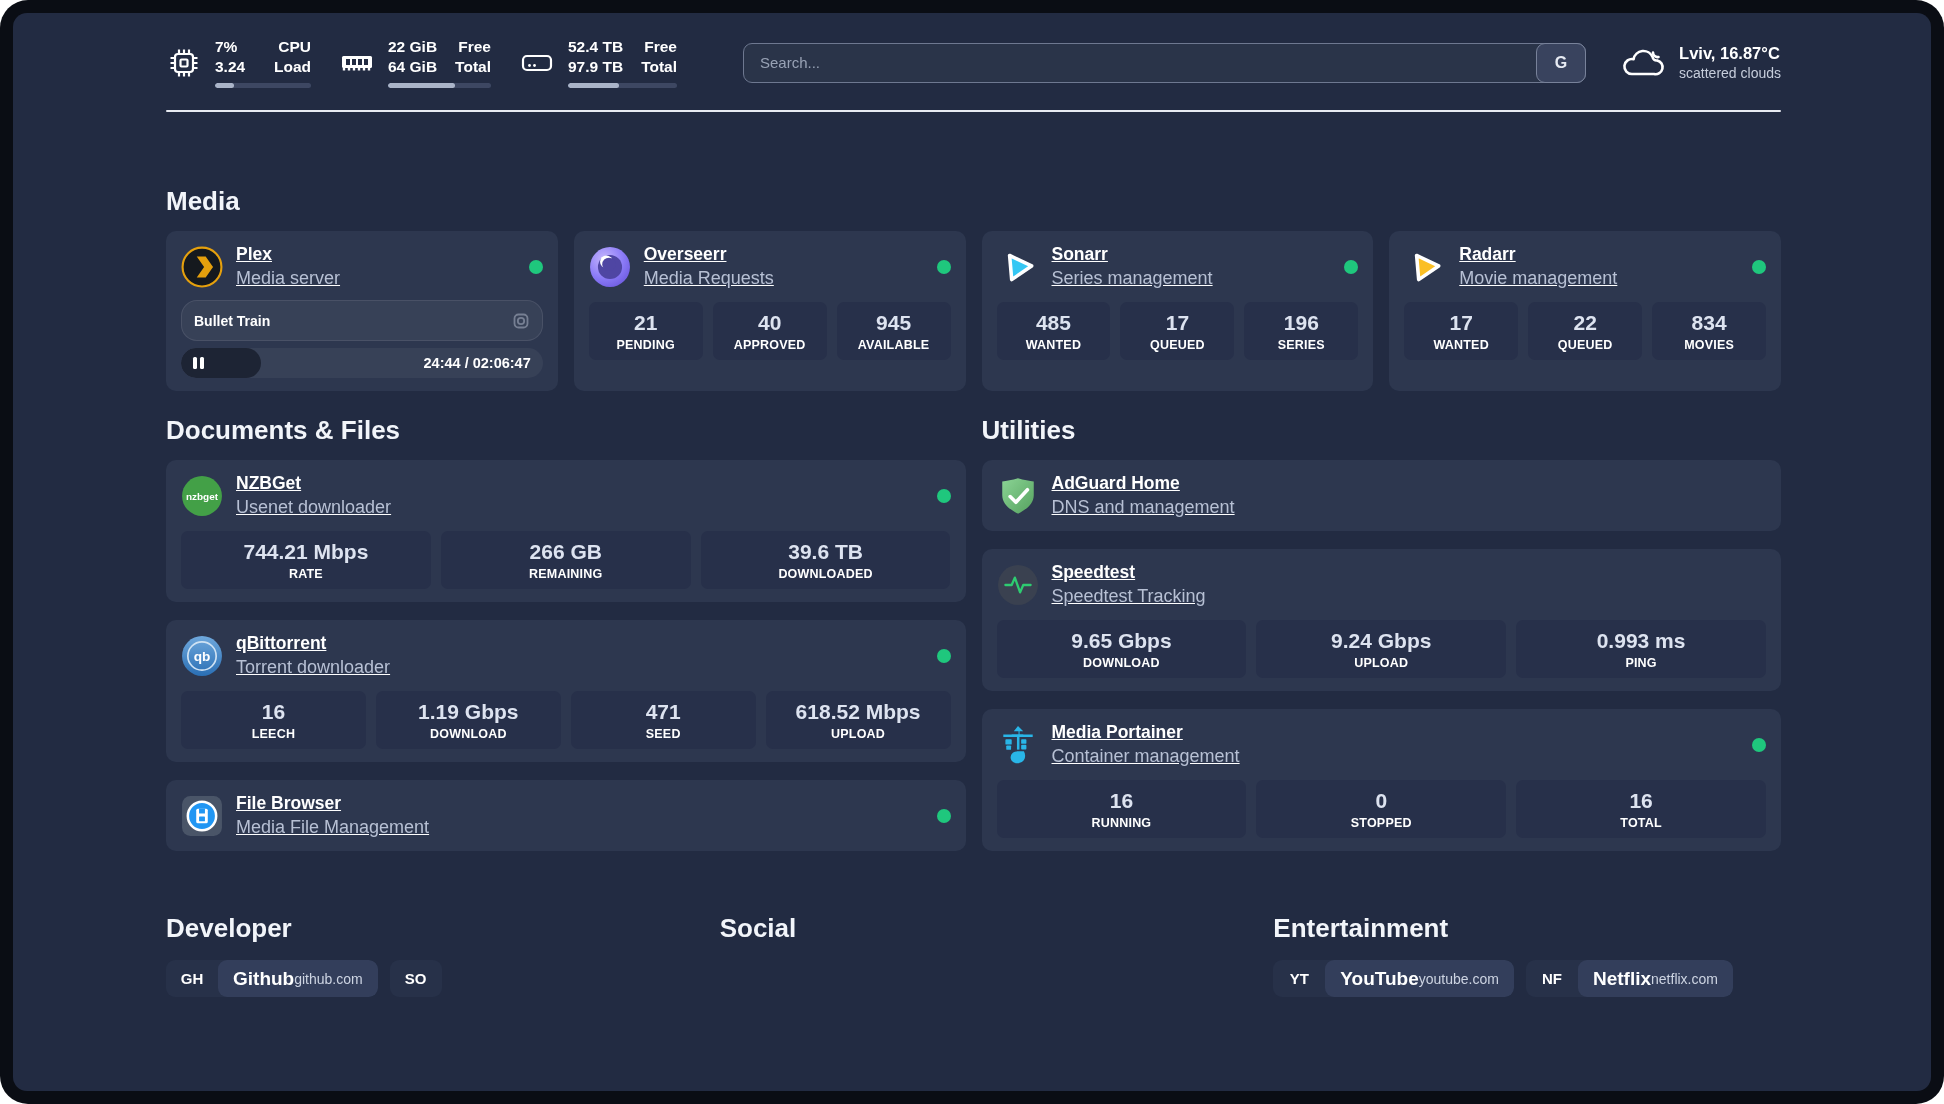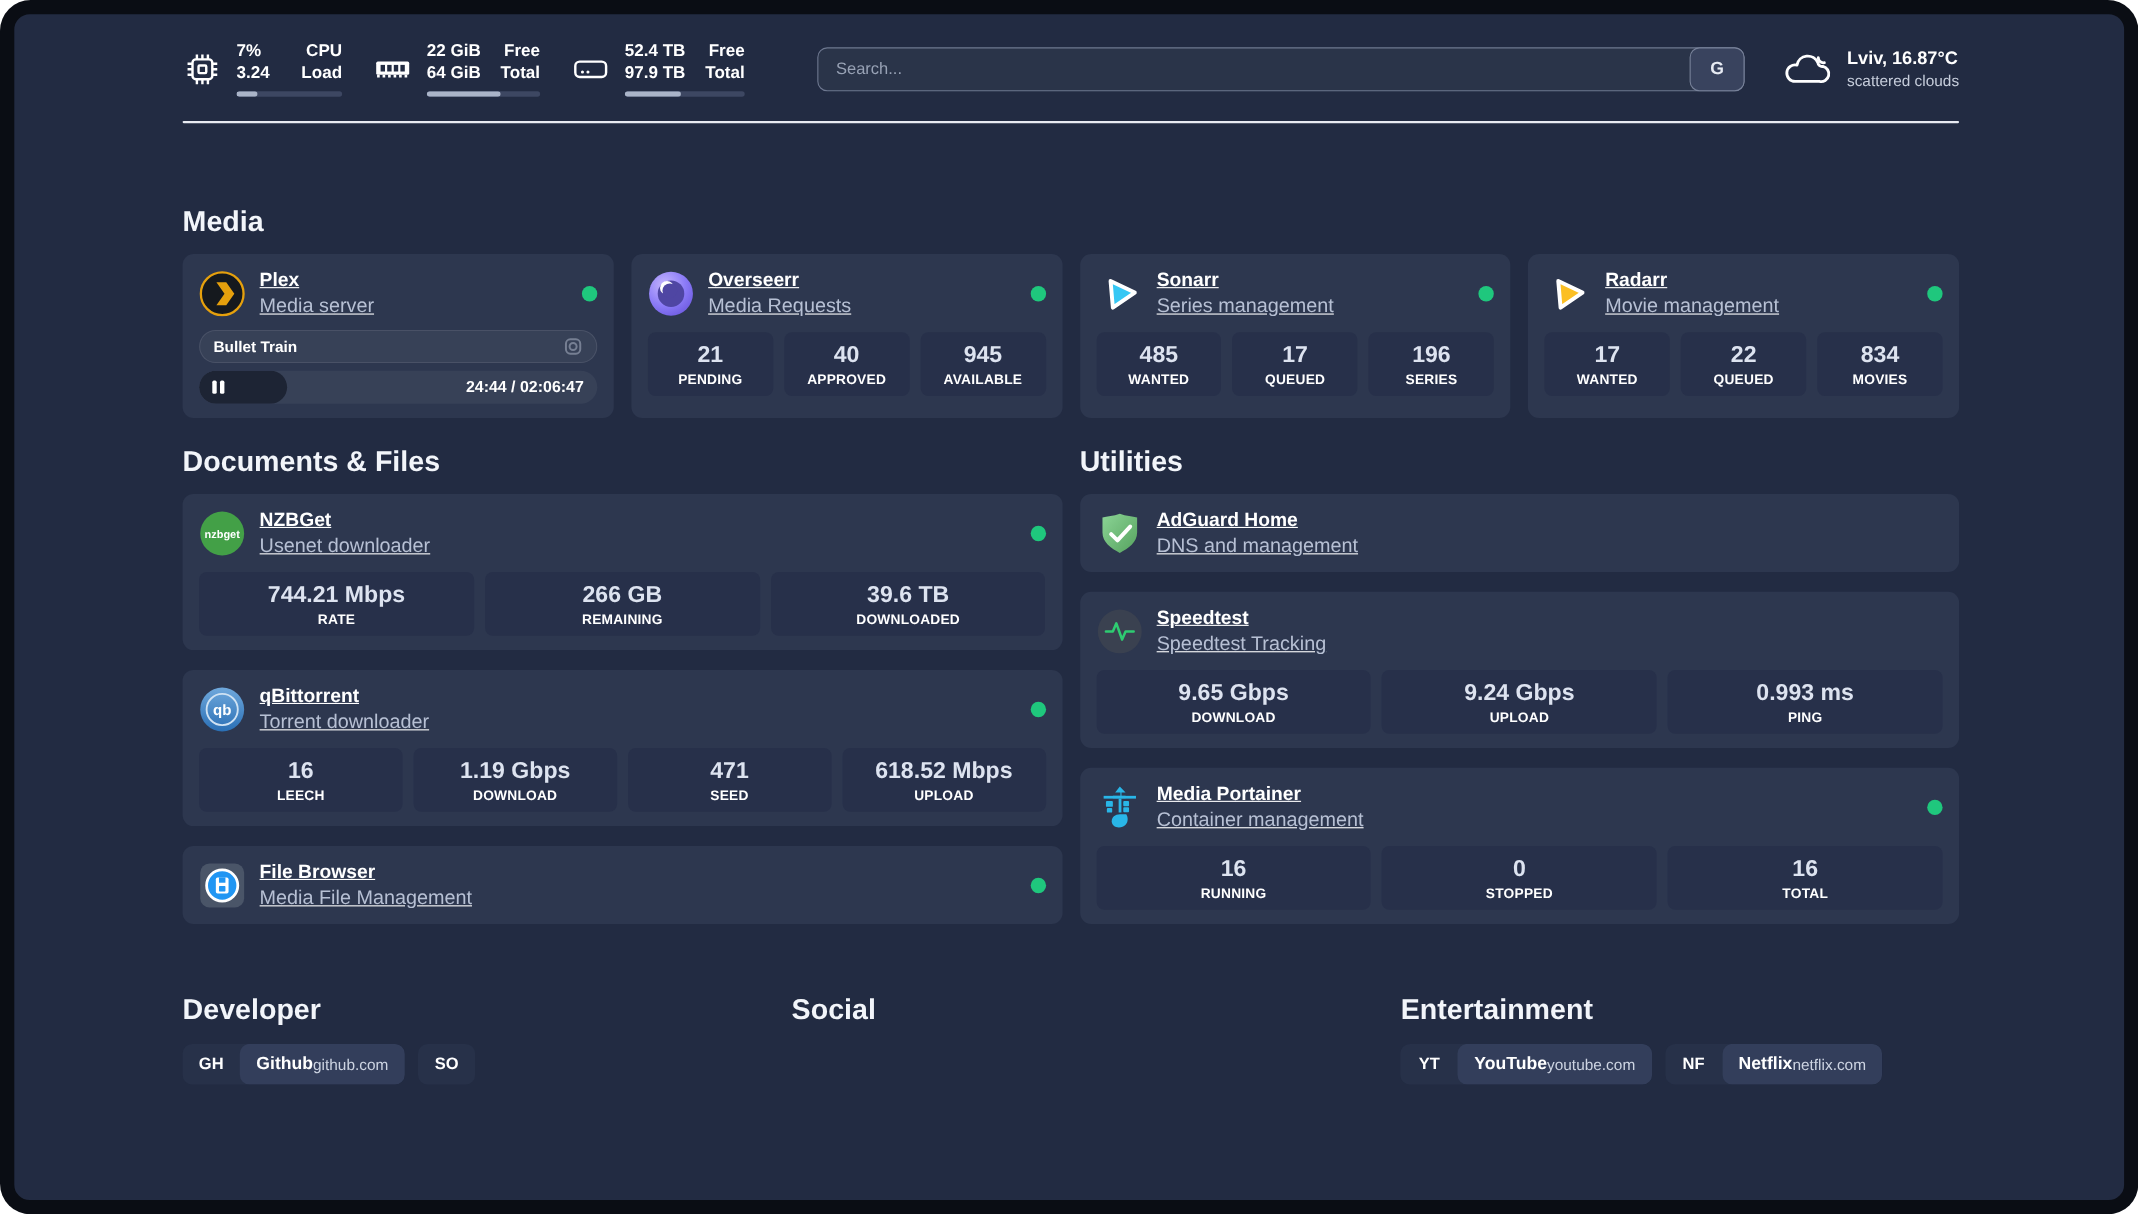--- a/index.html
+++ b/index.html
@@ -56,21 +56,21 @@
   .app-sub  { font-size:18px; color:#b7c0d4; margin-top:3px; }
   .status-dot { margin-left:auto; width:14px; height:14px; border-radius:50%; background:#1fc77d; flex:none; }
 
   .stats { display:flex; gap:10px; margin-top:13px; }
   .stat { flex:1; background:#27304a; border-radius:7px; text-align:center; padding:9px 4px 8px; }
   .stat-value { font-size:21px; color:#dde3f0; font-weight:700; }
   .stat-label { font-size:12.5px; font-weight:800; margin-top:3px; letter-spacing:.2px; color:#fff; }
 
   
   .np-row {
-    margin-top:11px; height:30px; border-radius:16px; background:rgba(255,255,255,.05);
+    margin-top:11px; height:41px; border-radius:16px; background:rgba(255,255,255,.05);
     border:1px solid rgba(255,255,255,.09); display:flex; align-items:center;
     padding:4px 12px; font-size:14px; font-weight:600;
   }
   .np-ico { margin-left:auto; display:flex; opacity:.65; }
   .player-row {
     margin-top:7px; height:30px; border-radius:16px; background:rgba(255,255,255,.05);
     position:relative; display:flex; align-items:center; padding:0 12px; overflow:hidden;
   }
   .player-fill { position:absolute; left:0; top:0; bottom:0; background:rgba(9,13,24,.55); border-radius:16px; }
   .pause-btn { position:relative; display:flex; gap:3.5px; cursor:pointer; }
@@ -80,21 +80,21 @@
   .two-col { display:grid; grid-template-columns:1fr 1fr; gap:0 16px; margin-top:24px; }
   .col-stack { display:flex; flex-direction:column; gap:18px; }
 
   
   .bm-grid { display:grid; grid-template-columns:1fr 1fr 1fr; gap:0 46px; margin-top:62px; }
   .bm-col .section-title { margin-bottom:16px; }
   .bm-list { display:flex; flex-direction:row; gap:12px; }
   .bm-row { display:flex; align-items:stretch; background:#273149; border-radius:9px; overflow:hidden; height:37px; cursor:pointer; }
   .bm-abbr { width:52px; flex:none; display:flex; align-items:center; justify-content:center; font-weight:700; font-size:15px; }
   .bm-bar { flex:1; background:#333e5b; border-radius:9px; display:flex; align-items:center; padding:0 15px; }
-  .bm-name { font-size:16px; font-weight:600;text-align:right; }
+  .bm-name { font-size:19px; font-weight:600;text-align:right; }
   .bm-url { margin-left:auto; color:#cdd4e2; font-size:14px; }
 </style>
 </head>
 <body>
 
 <div class="frame">
 <div class="app">
 <div class="content">
 
   <div class="topbar">

